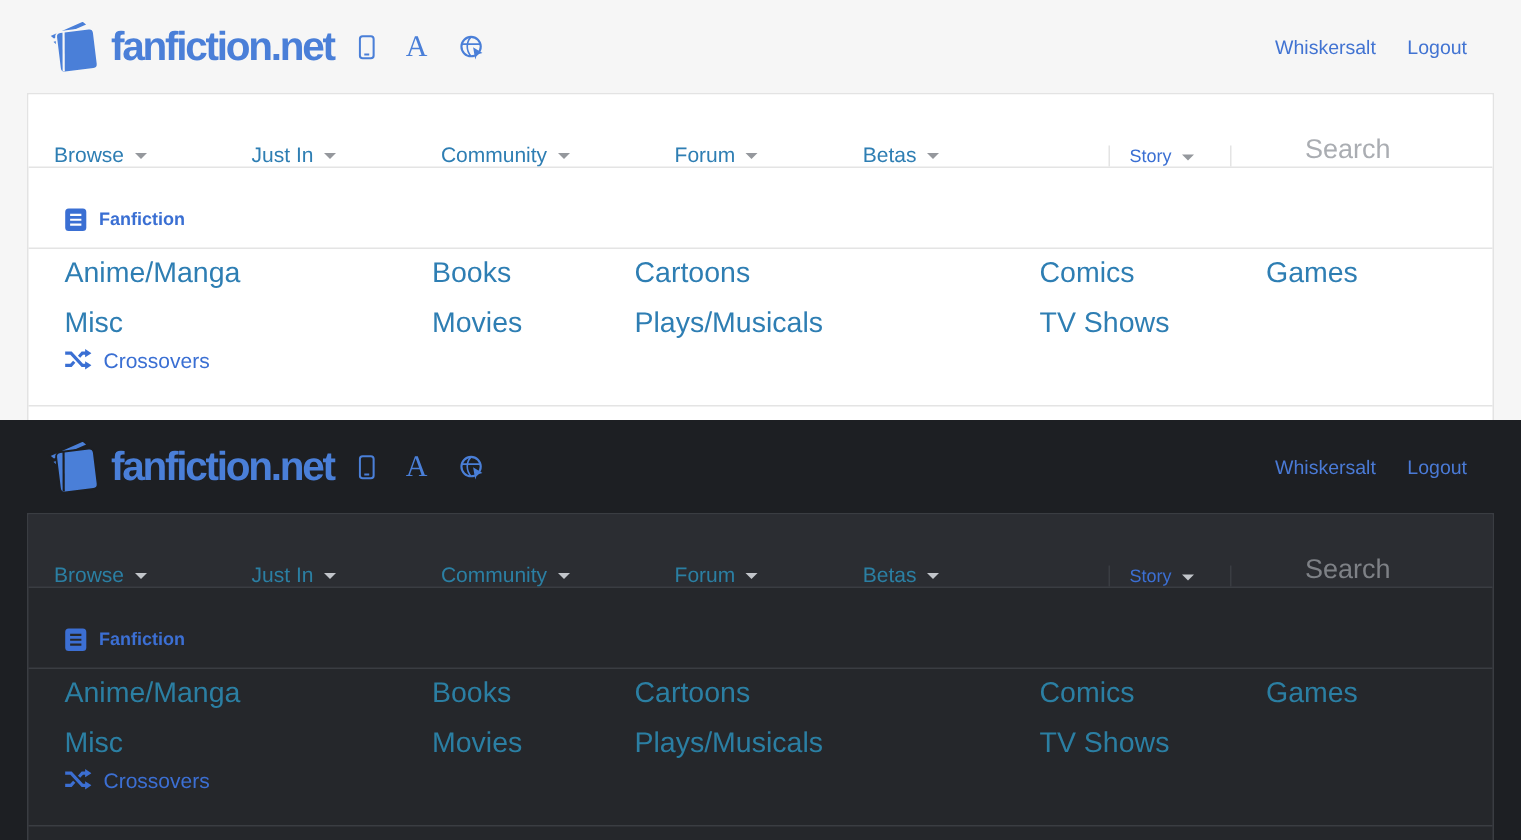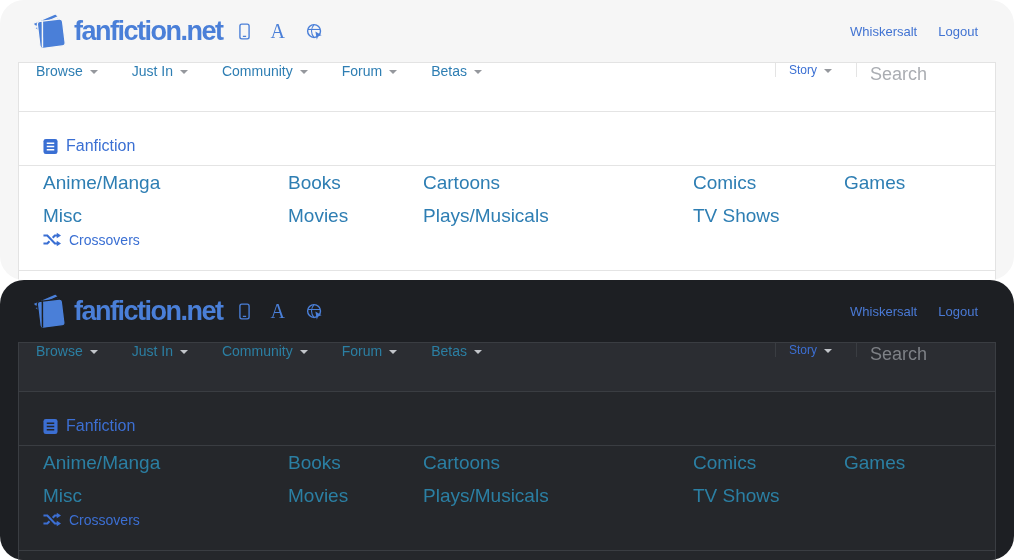--- a/index.html
+++ b/index.html
@@ -1,21 +1,21 @@
 <!DOCTYPE html>
 <html><head>
 <meta charset="utf-8">
 <style>
   html,body{margin:0;padding:0;}
   body{
     width:1014px;height:560px;overflow:hidden;
     font-family:"Liberation Sans", sans-serif;
     background:#fff;
   }
-  .theme{position:relative;width:1014px;height:280px;overflow:hidden;border-radius:24px;}
+  .theme{position:relative;width:1014px;height:280px;overflow:hidden;}
   
   .theme.light{
     --page-bg:#f6f6f6; --panel-bg:#ffffff; --menu-bg:#ffffff;
     --border:#e3e3e3; --divider:#e4e4e4;
     --link:#2e7eb3; --accent:#3a6fd3; --logo:#4a7fd8; --account:#4173d2;
     --caret:#95989d; --placeholder:#aaadb2; --icon-line:#ffffff;
   }
   .theme.dark{
     --page-bg:#1d1f23; --panel-bg:#2b2d32; --menu-bg:#25272b;
     --border:#3a3d42; --divider:#3a3d42;
@@ -31,42 +31,42 @@
   .hdr-icons .ic{display:inline-flex;align-items:center;cursor:pointer;}
   .a-icon{font-family:"Liberation Serif", serif;font-size:20px;line-height:1;color:var(--logo);}
   .hdr-right{margin-left:auto;margin-right:36px;display:flex;gap:21px;font-size:13px;}
   .hdr-right a{color:var(--account);text-decoration:none;cursor:pointer;}
   
   .panel{
     position:absolute;left:18px;right:18px;top:62px;bottom:0;
     background:var(--menu-bg);border:1px solid var(--border);border-bottom:none;
     box-sizing:border-box;
   }
-  .navrow{height:48px;display:flex;align-items:flex-start;background:var(--panel-bg);
-    border-bottom:1px solid var(--divider);}
+  .navrow{height:48px;display:flex;align-items:flex-end;background:var(--panel-bg);
+    border-bottom:1px solid var(--divider);gap:36px;}
   .nav-item{display:flex;align-items:center;padding:0 17px;font-size:14px;
     color:var(--link);cursor:pointer;}
   .caret{display:inline-block;width:0;height:0;border-left:4px solid transparent;
     border-right:4px solid transparent;border-top:4px solid var(--caret);
     margin-left:7px;position:relative;top:1px;}
   .nav-spacer{flex:1;}
   .story-cell{display:flex;align-items:center;width:67px;padding-left:13px;
     border-left:1px solid var(--divider);border-right:1px solid var(--divider);
     font-size:12px;color:var(--accent);cursor:pointer;box-sizing:content-box;}
   .search-cell{display:flex;align-items:center;flex:0 0 138px;}
   .search-cell input{
     width:110px;background:transparent;border:none;outline:none;
     font-family:"Liberation Sans", sans-serif;font-size:18px;
     padding-left:13px;color:var(--link);
   }
   .search-cell input::placeholder{color:var(--placeholder);opacity:1;}
   
   .menu{position:relative;}
   .section-row{height:28px;margin-top:20px;display:flex;align-items:center;
-    padding-left:24px;color:var(--accent);font-size:16px;cursor:pointer;}
+    padding-left:24px;color:var(--accent);font-size:12px;cursor:pointer;font-weight:bold;}
   .section-row .sec-label{margin-left:8px;}
   .rule{border-top:1px solid var(--divider);margin-top:5px;}
   .cat-row{position:relative;height:33px;}
   .cat{position:absolute;top:0;height:33px;display:flex;align-items:center;
     font-size:19px;color:var(--link);cursor:pointer;}
   .c0{left:24px;} .c1{left:269px;} .c2{left:404px;} .c3{left:674px;} .c4{left:825px;}
   .cross-row{height:38px;display:flex;align-items:flex-start;padding-left:24px;
     border-bottom:1px solid var(--divider);color:var(--accent);font-size:14px;cursor:pointer;}
   .cross-row .cross-label{margin-left:8px;}
   svg{display:block;}

